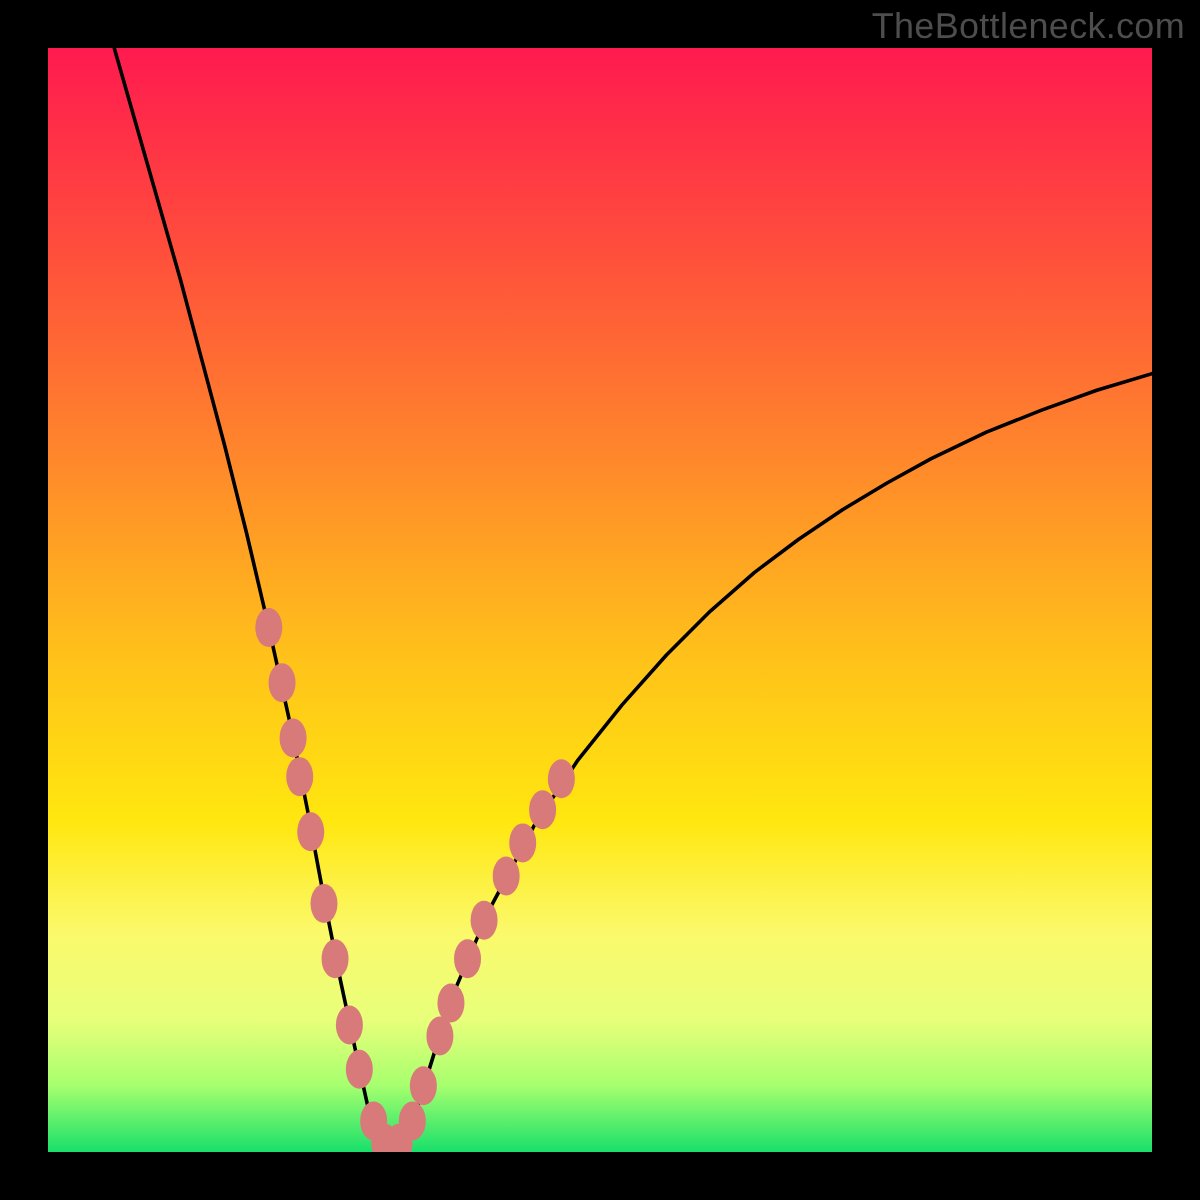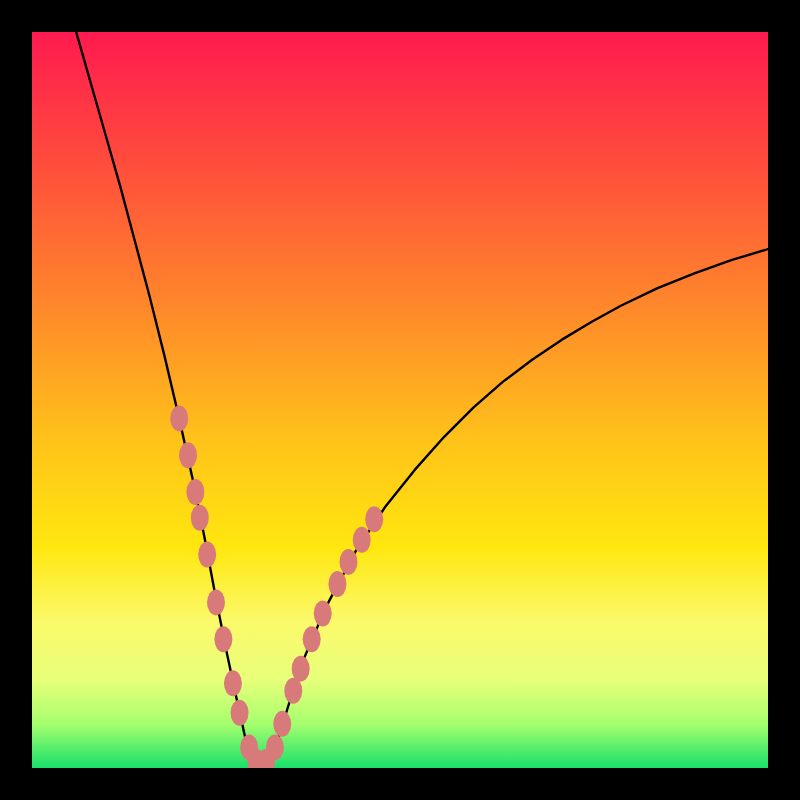--- a/index.html
+++ b/index.html
@@ -77,13 +77,14 @@
           <ellipse cx="268.64" cy="636.64" rx="9" ry="13" fill="#d97a7a" class="marker"></ellipse>
           <ellipse cx="279.68" cy="607.20" rx="9" ry="13" fill="#d97a7a" class="marker"></ellipse>
           <ellipse cx="290.72" cy="581.44" rx="9" ry="13" fill="#d97a7a" class="marker"></ellipse>
           <ellipse cx="305.44" cy="552.00" rx="9" ry="13" fill="#d97a7a" class="marker"></ellipse>
           <ellipse cx="316.48" cy="529.92" rx="9" ry="13" fill="#d97a7a" class="marker"></ellipse>
           <ellipse cx="329.73" cy="507.84" rx="9" ry="13" fill="#d97a7a" class="marker"></ellipse>
           <ellipse cx="342.24" cy="487.23" rx="9" ry="13" fill="#d97a7a" class="marker"></ellipse>
         </g>
       </svg>
   </div>
+  <div class="watermark">TheBottleneck.com</div>
 </div>
 
 </body></html>

